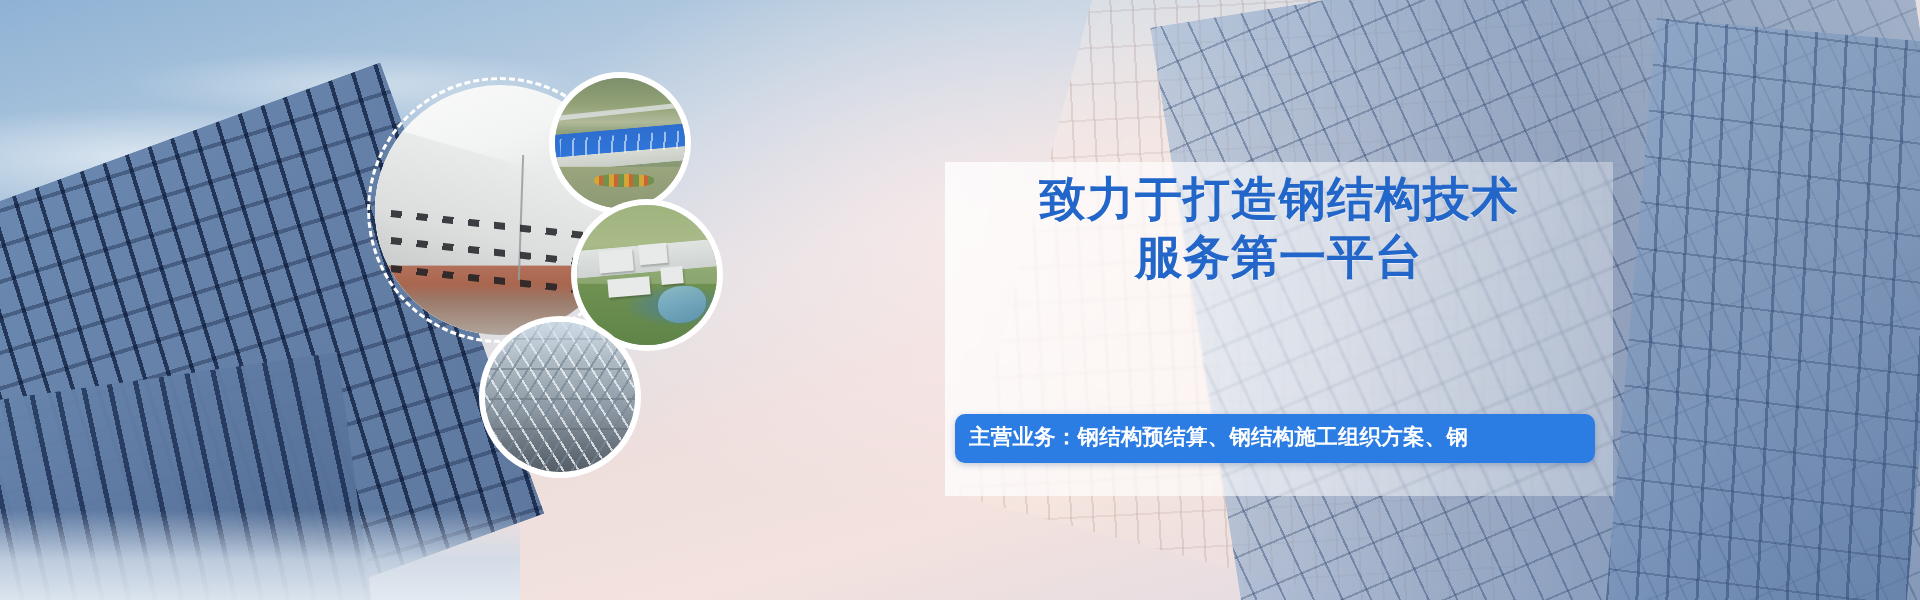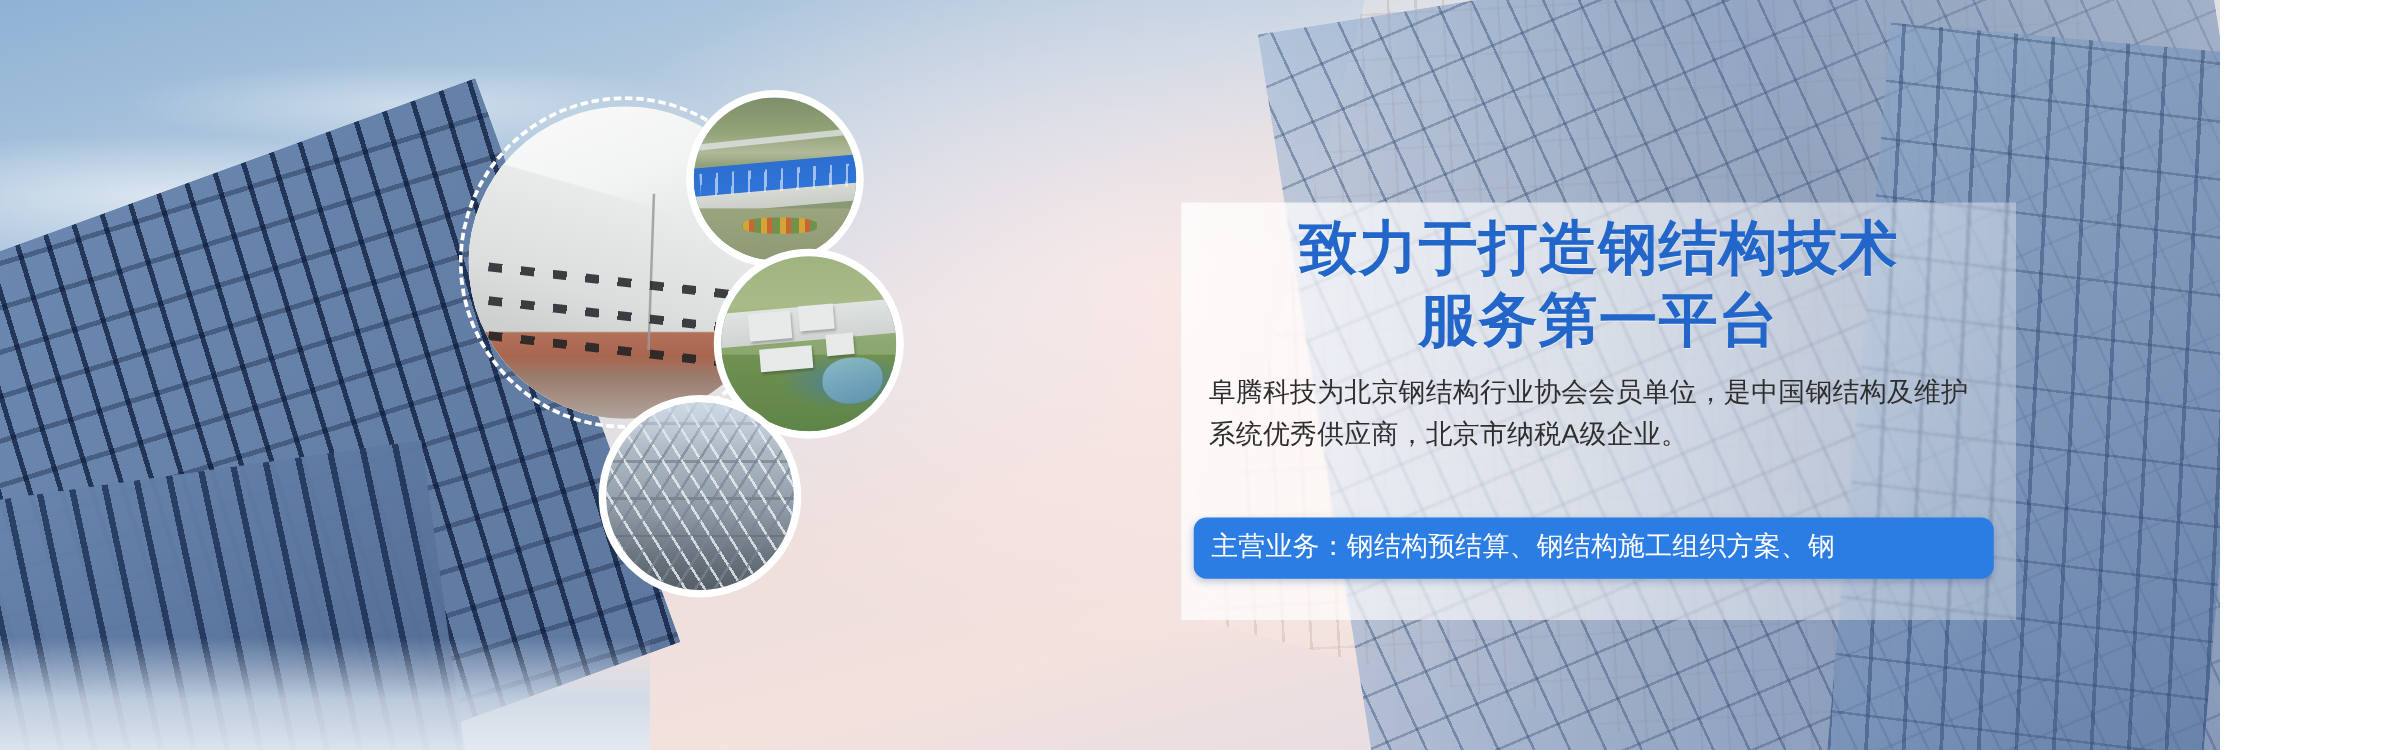--- a/index.html
+++ b/index.html
@@ -7,21 +7,21 @@
     margin: 0;
     padding: 0;
     background: #ffffff;
   }
   body {
     font-family: "Liberation Sans", "DejaVu Sans", sans-serif;
   }
 
   #banner {
     position: relative;
-    width: 1776px;
+    width: 1920px;
     height: 600px;
     overflow: hidden;
     background: #eab308;
   }
 
   
   .sky {
     position: absolute;
     inset: 0;
     background:
@@ -390,21 +390,21 @@
     left: 10px;
     top: 252px;
     width: 640px;
     box-sizing: border-box;
     background: #2b7ce3;
     border-radius: 10px;
     padding: 8px 14px 10px 14px;
     color: #ffffff;
     font-size: 21.5px;
     line-height: 31px;
-    font-weight: 400;
+    font-weight: 700;
     letter-spacing: 0.2px;
     box-shadow: 0 2px 6px rgba(20,60,120,0.25);
   }
   .bizbox .bl { display: block; white-space: nowrap; }
 </style>
 </head>
 <body>
 
 <div id="banner">
 
@@ -474,23 +474,20 @@
 
   </div>
 
   <div class="panel">
 
     <div class="headline">
       <span class="l1">致力于打造钢结构技术</span>
       <span class="l2">服务第一平台</span>
     </div>
 
-    <div class="para">
-      <span>阜腾科技为北京钢结构行业协会会员单位，是中国钢结构及维</span><span>护系统优秀供应商，北京市纳税A级企业。</span>
-    </div>
 
     <div class="bizbox">
       <span class="bl">主营业务：钢结构预结算、钢结构施工组织方案、钢</span>
     </div>
 
   </div>
 
 </div>
 
 </body></html>

